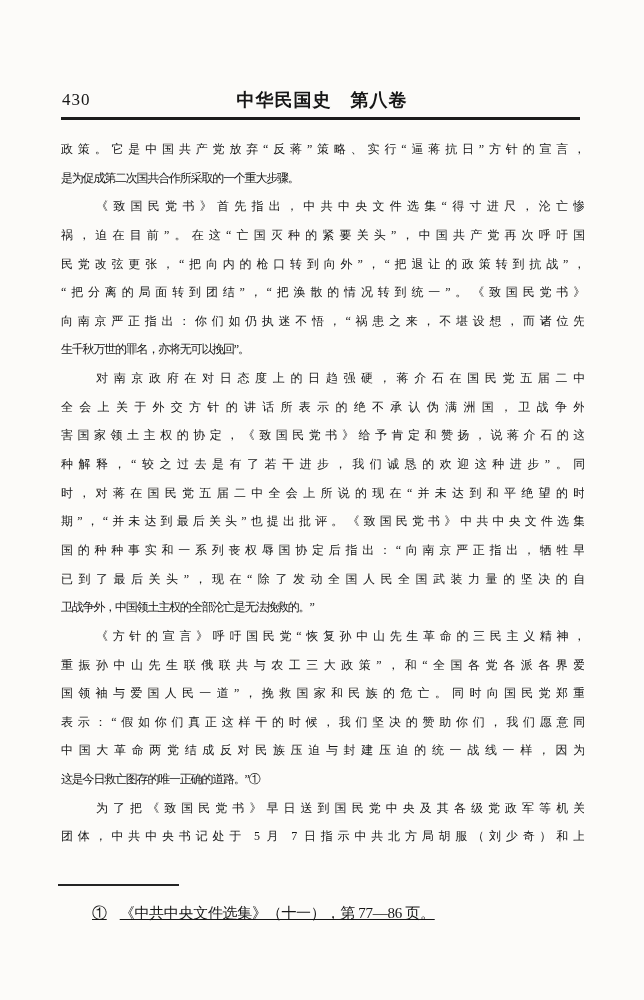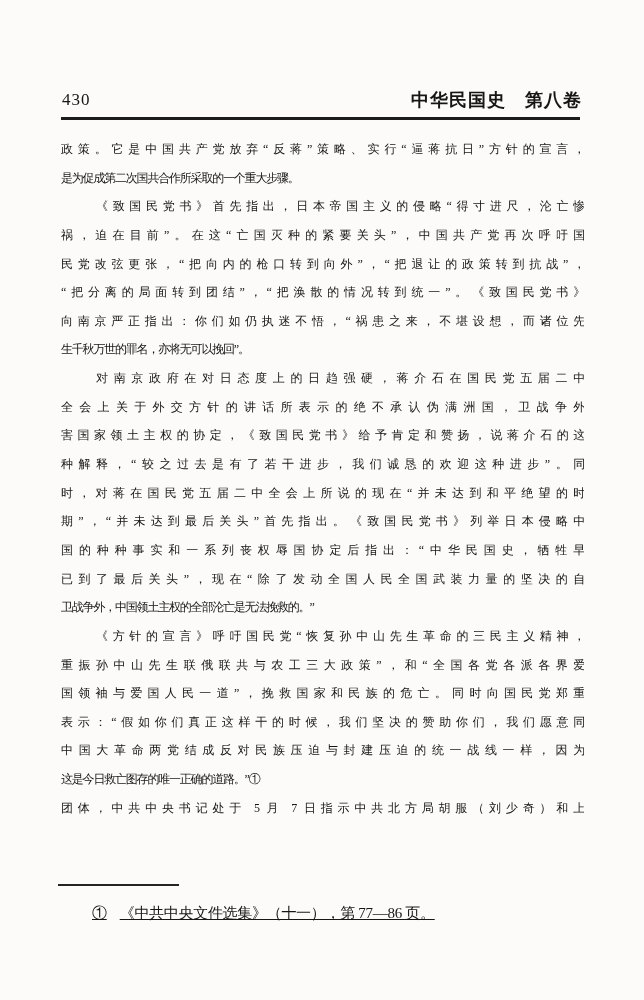--- a/index.html
+++ b/index.html
@@ -24,21 +24,21 @@
   }
   .page-number {
     position: absolute;
     left: 0; top: 2px;
     font-size: 17px;
     letter-spacing: 1px;
   }
   .book-title {
     position: absolute;
     left: 0; right: 0; top: 0;
-    text-align: right;
+    text-align: center;
     font-size: 18px;
     font-weight: bold;
     letter-spacing: 1px;
   }
   .head-rule {
     position: absolute;
     top: 117px; left: 61px;
     width: 519px; height: 3px;
     background: #1c1c1c;
   }
@@ -84,41 +84,42 @@
 
   <div class="running-head">
     <span class="page-number">430</span>
     <span class="book-title">中华民国史　第八卷</span>
   </div>
   <div class="head-rule"></div>
 
   <div class="body-text">
     <div class="line">政策。它是中国共产党放弃“反蒋”策略、实行“逼蒋抗日”方针的宣言，</div>
     <div class="line para-end">是为促成第二次国共合作所采取的一个重大步骤。</div>
-    <div class="line indent">《致国民党书》首先指出，日本帝国主义的侵略“得寸进尺，沦亡惨</div>
+    <div class="line indent">《致国民党书》首先指出，中共中央文件选集“得寸进尺，沦亡惨</div>
     <div class="line">祸，迫在目前”。在这“亡国灭种的紧要关头”，中国共产党再次呼吁国</div>
     <div class="line">民党改弦更张，“把向内的枪口转到向外”，“把退让的政策转到抗战”，</div>
     <div class="line">“把分离的局面转到团结”，“把涣散的情况转到统一”。《致国民党书》</div>
     <div class="line">向南京严正指出：你们如仍执迷不悟，“祸患之来，不堪设想，而诸位先</div>
     <div class="line para-end">生千秋万世的罪名，亦将无可以挽回”。</div>
     <div class="line indent">对南京政府在对日态度上的日趋强硬，蒋介石在国民党五届二中</div>
     <div class="line">全会上关于外交方针的讲话所表示的绝不承认伪满洲国，卫战争外</div>
     <div class="line">害国家领土主权的协定，《致国民党书》给予肯定和赞扬，说蒋介石的这</div>
     <div class="line">种解释，“较之过去是有了若干进步，我们诚恳的欢迎这种进步”。同</div>
     <div class="line">时，对蒋在国民党五届二中全会上所说的现在“并未达到和平绝望的时</div>
-    <div class="line">期”，“并未达到最后关头”首先指出。《致国民党书》列举日本侵略中</div>
-    <div class="line">国的种种事实和一系列丧权辱国协定后指出：“中华民国史，牺牲早</div>
+    <div class="line">期”，“并未达到最后关头”也提出批评。《致国民党书》中共中央文件选集</div>
+    <div class="line">国的种种事实和一系列丧权辱国协定后指出：“向南京严正指出，牺牲早</div>
     <div class="line">已到了最后关头”，现在“除了发动全国人民全国武装力量的坚决的自</div>
     <div class="line para-end">卫战争外，中国领土主权的全部沦亡是无法挽救的。”</div>
     <div class="line indent">《方针的宣言》呼吁国民党“恢复孙中山先生革命的三民主义精神，</div>
     <div class="line">重振孙中山先生联俄联共与农工三大政策”，和“全国各党各派各界爱</div>
     <div class="line">国领袖与爱国人民一道”，挽救国家和民族的危亡。同时向国民党郑重</div>
     <div class="line">表示：“假如你们真正这样干的时候，我们坚决的赞助你们，我们愿意同</div>
     <div class="line">中国大革命两党结成反对民族压迫与封建压迫的统一战线一样，因为</div>
     <div class="line para-end">这是今日救亡图存的唯一正确的道路。”①</div>
+    <div class="line indent">为了把《致国民党书》早日送到国民党中央及其各级党政军等机关</div>
     <div class="line">团体，中共中央书记处于 5 月 7 日指示中共北方局胡服（刘少奇）和上</div>
   </div>
 
   <div class="footnote-rule"></div>
   <div class="footnote">
     <span class="fn-marker">①</span><span class="fn-text">《中共中央文件选集》（十一），第 77—86 页。</span>
   </div>
 
 </div>
 

